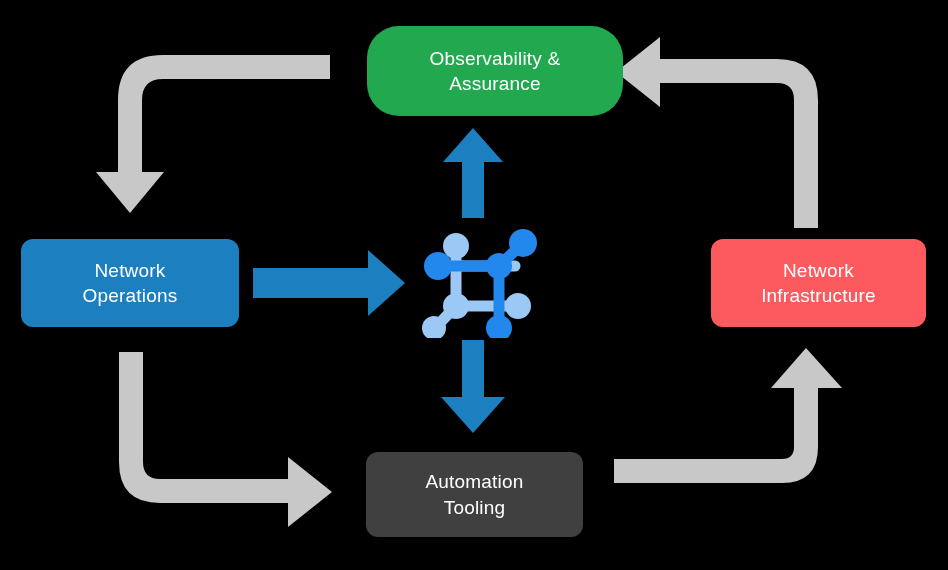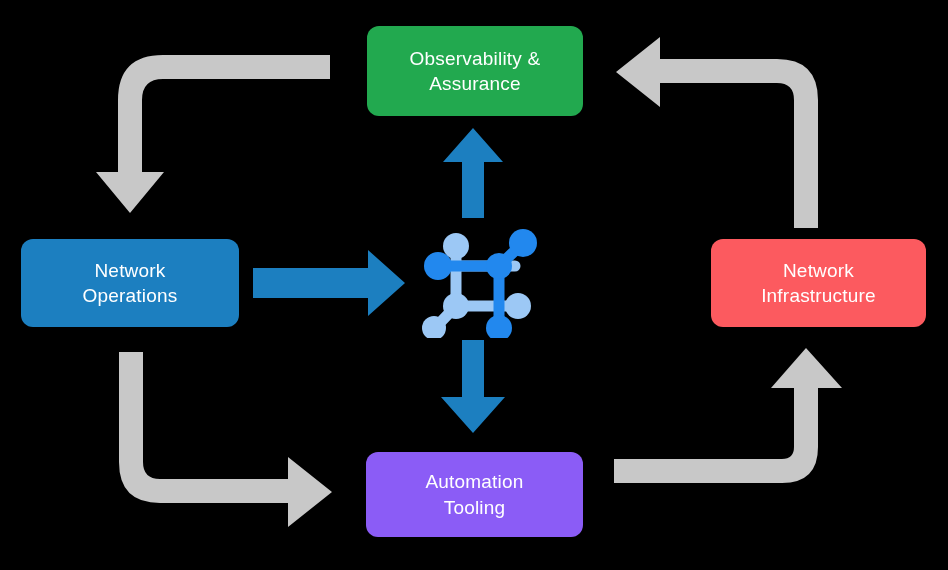--- a/index.html
+++ b/index.html
@@ -37,22 +37,23 @@
     font-size: 19px;
     line-height: 1.32;
     font-weight: 400;
     letter-spacing: 0.2px;
     box-sizing: border-box;
     padding: 4px 8px;
   }
   #box-observability {
     left: 367px;
     top: 26px;
-    width: 216px;
+    width: 256px;
     height: 90px;
+    border-radius: 32px;
   }
   #box-network-operations {
     left: 21px;
     top: 239px;
     width: 218px;
     height: 88px;
   }
   #box-network-infrastructure {
     left: 711px;
     top: 239px;
@@ -151,18 +152,18 @@
   <div class="node-box" id="box-network-operations" style="background:#1C7FC0">
     <span class="box-label">Network
 Operations</span>
   </div>
 
   <div class="node-box" id="box-network-infrastructure" style="background:#FC5A5F">
     <span class="box-label">Network
 Infrastructure</span>
   </div>
 
-  <div class="node-box" id="box-automation-tooling" style="background:#8b5cf6">
+  <div class="node-box" id="box-automation-tooling" style="background:#404040">
     <span class="box-label">Automation
 Tooling</span>
   </div>
 
 </div>
 
 </body></html>

